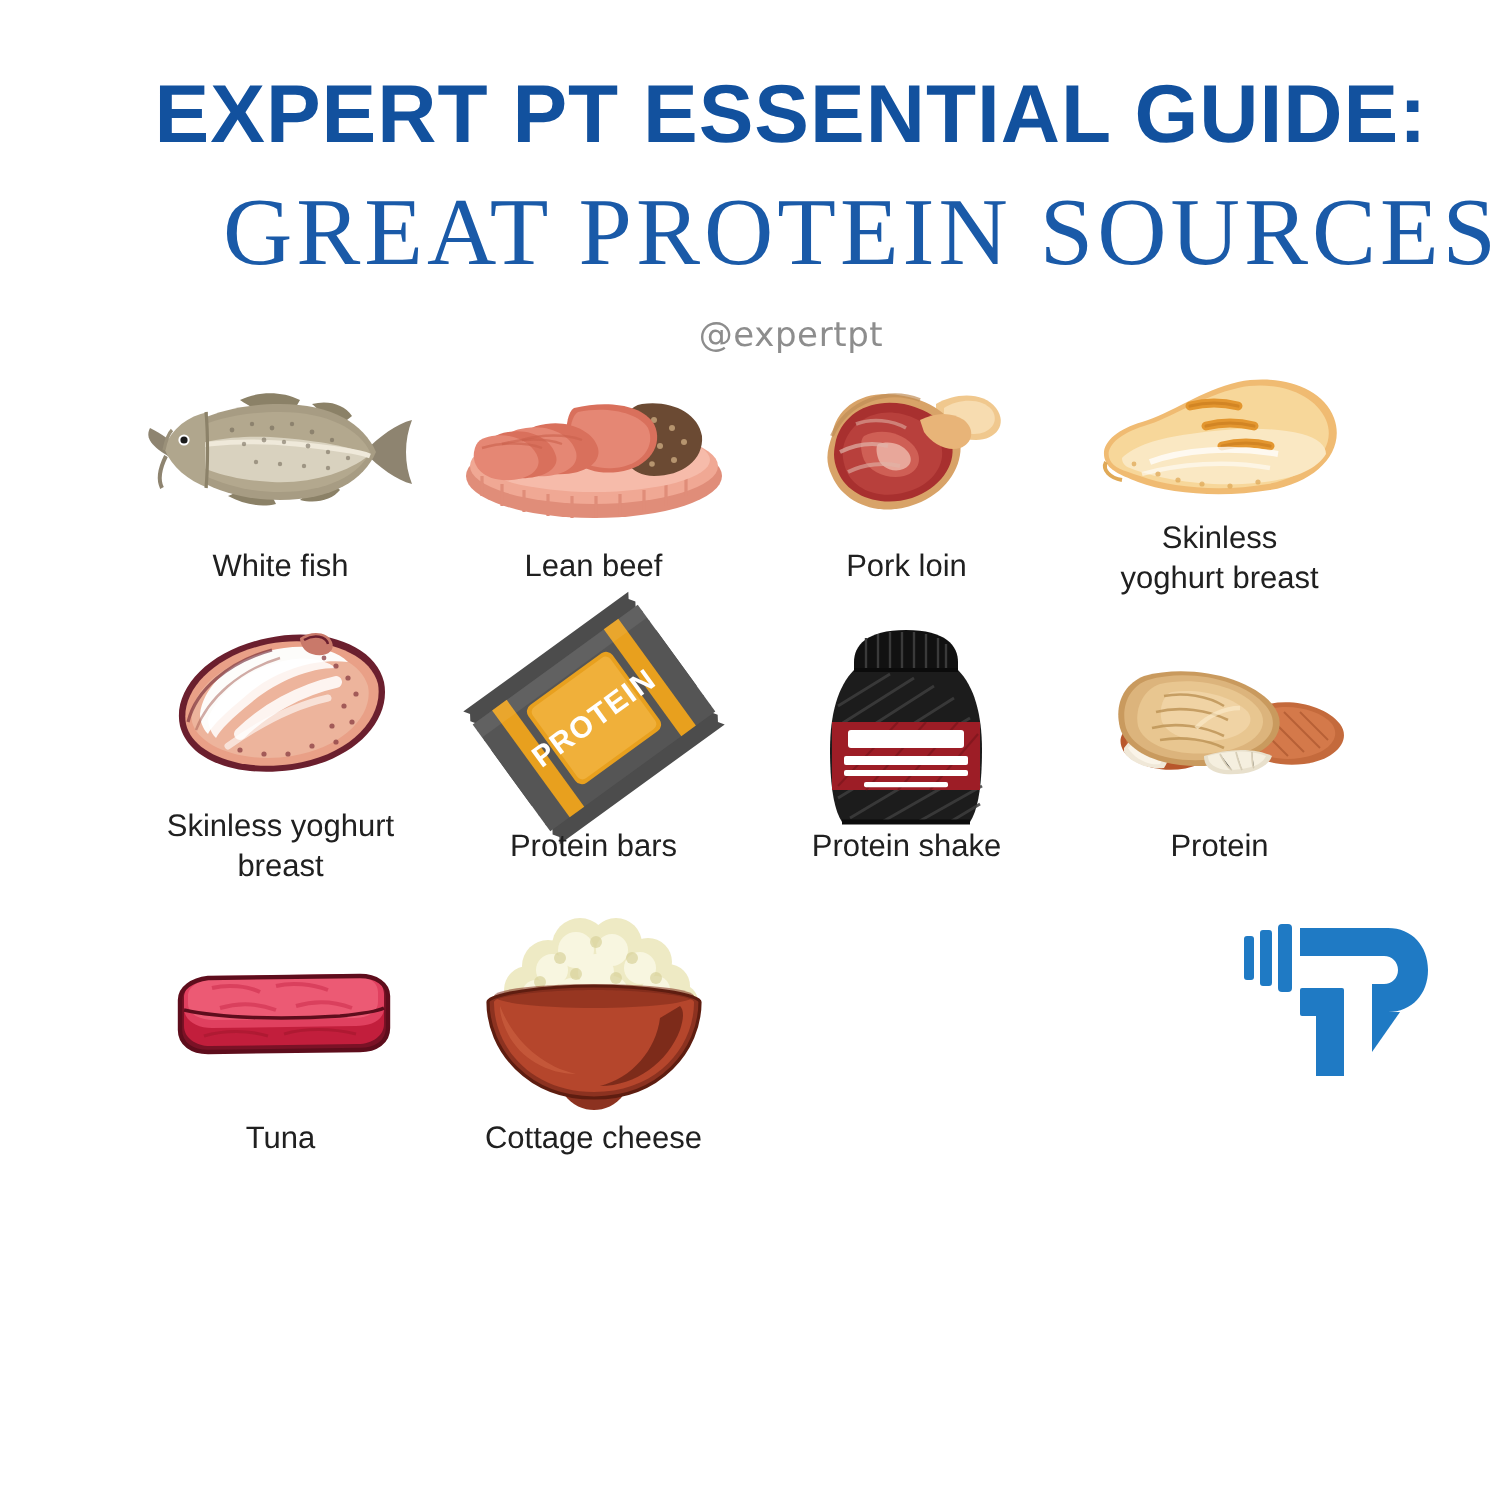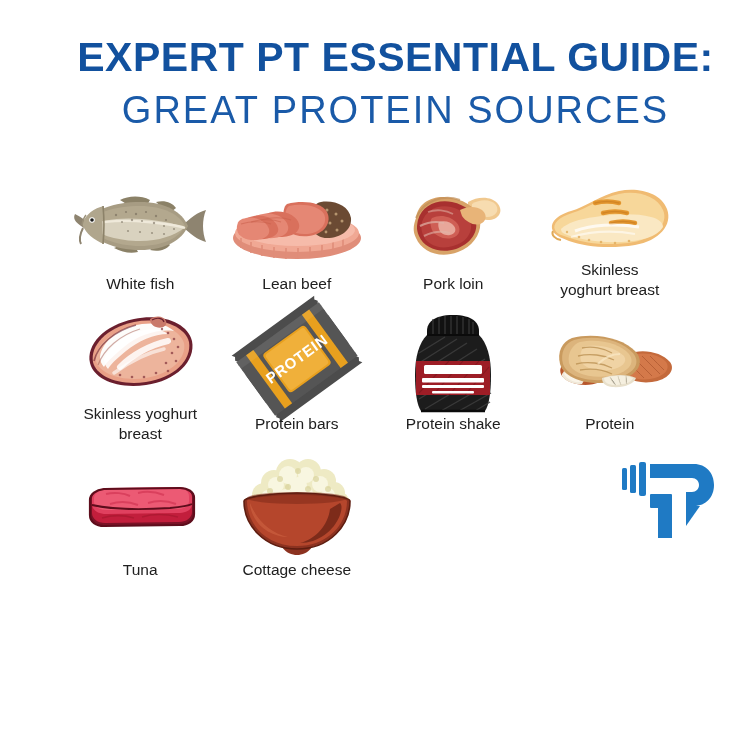--- a/index.html
+++ b/index.html
@@ -21,28 +21,29 @@
   .title-main {
     font-family: "Liberation Sans", sans-serif;
     font-weight: bold;
     font-size: 41px;
     letter-spacing: 0.5px;
     color: #12519e;
     line-height: 1.05;
     white-space: nowrap;
   }
   .title-sub {
-    font-family: Liberation Sans, sans-serif;
+    font-family: Liberation Serif, serif;
     font-weight: 400;
-    font-size: 38px;
+    font-size: 48px;
     letter-spacing: 2px;
     color: #1a5aa8;
     line-height: 1.35;
     margin-top: 6px;
     white-space: nowrap;
+    text-align: right;
   }
   .handle {
     font-family: "DejaVu Sans", sans-serif;
     font-size: 17px;
     color: #8d8d8d;
     margin-top: 8px;
     letter-spacing: 0.3px;
   }
 
   
@@ -88,20 +89,21 @@
   }
 </style>
 </head>
 <body>
 
 <div id="poster">
 
   <div class="header">
     <div class="title-main">EXPERT PT ESSENTIAL GUIDE:</div>
     <div class="title-sub">GREAT PROTEIN SOURCES</div>
+    <div class="handle">@expertpt</div>
   </div>
 
   <div class="grid">
 
     <div class="cell r1">
       <div class="art">
         <svg width="140" height="72" viewBox="0 0 140 72">
           <path d="M14 38 C4 32 3 28 5 24 C11 27 15 30 18 33 Z" fill="#8e8470"></path>
           <path d="M50 10 C58 6 70 5 80 10 L72 24 C64 18 56 14 50 10 Z" fill="#8b8167"></path>
           <path d="M86 12 C94 10 102 12 106 18 L96 26 C93 20 90 15 86 12 Z" fill="#8b8167"></path>

